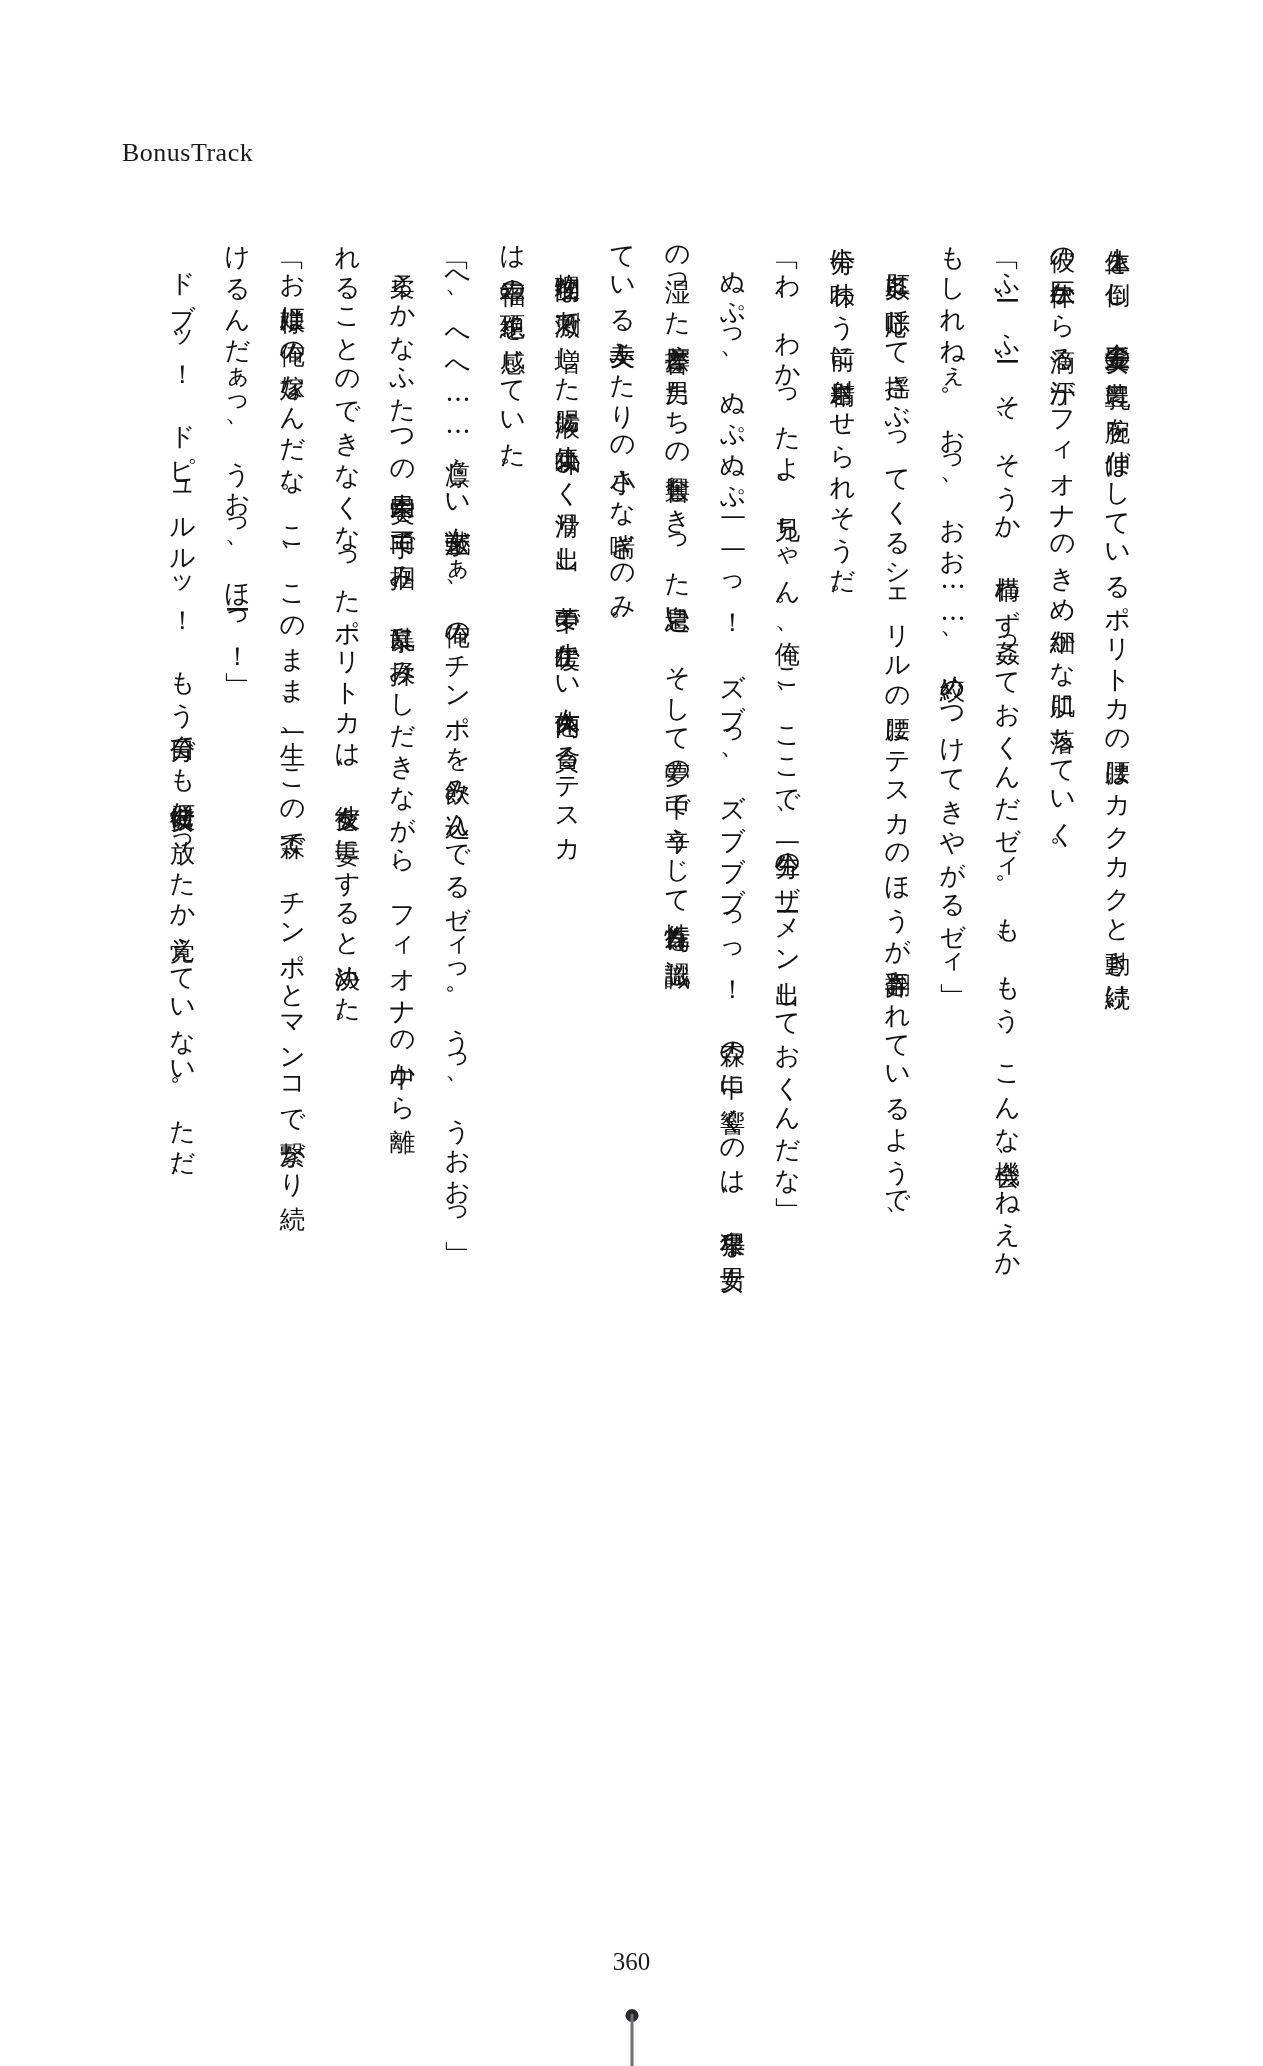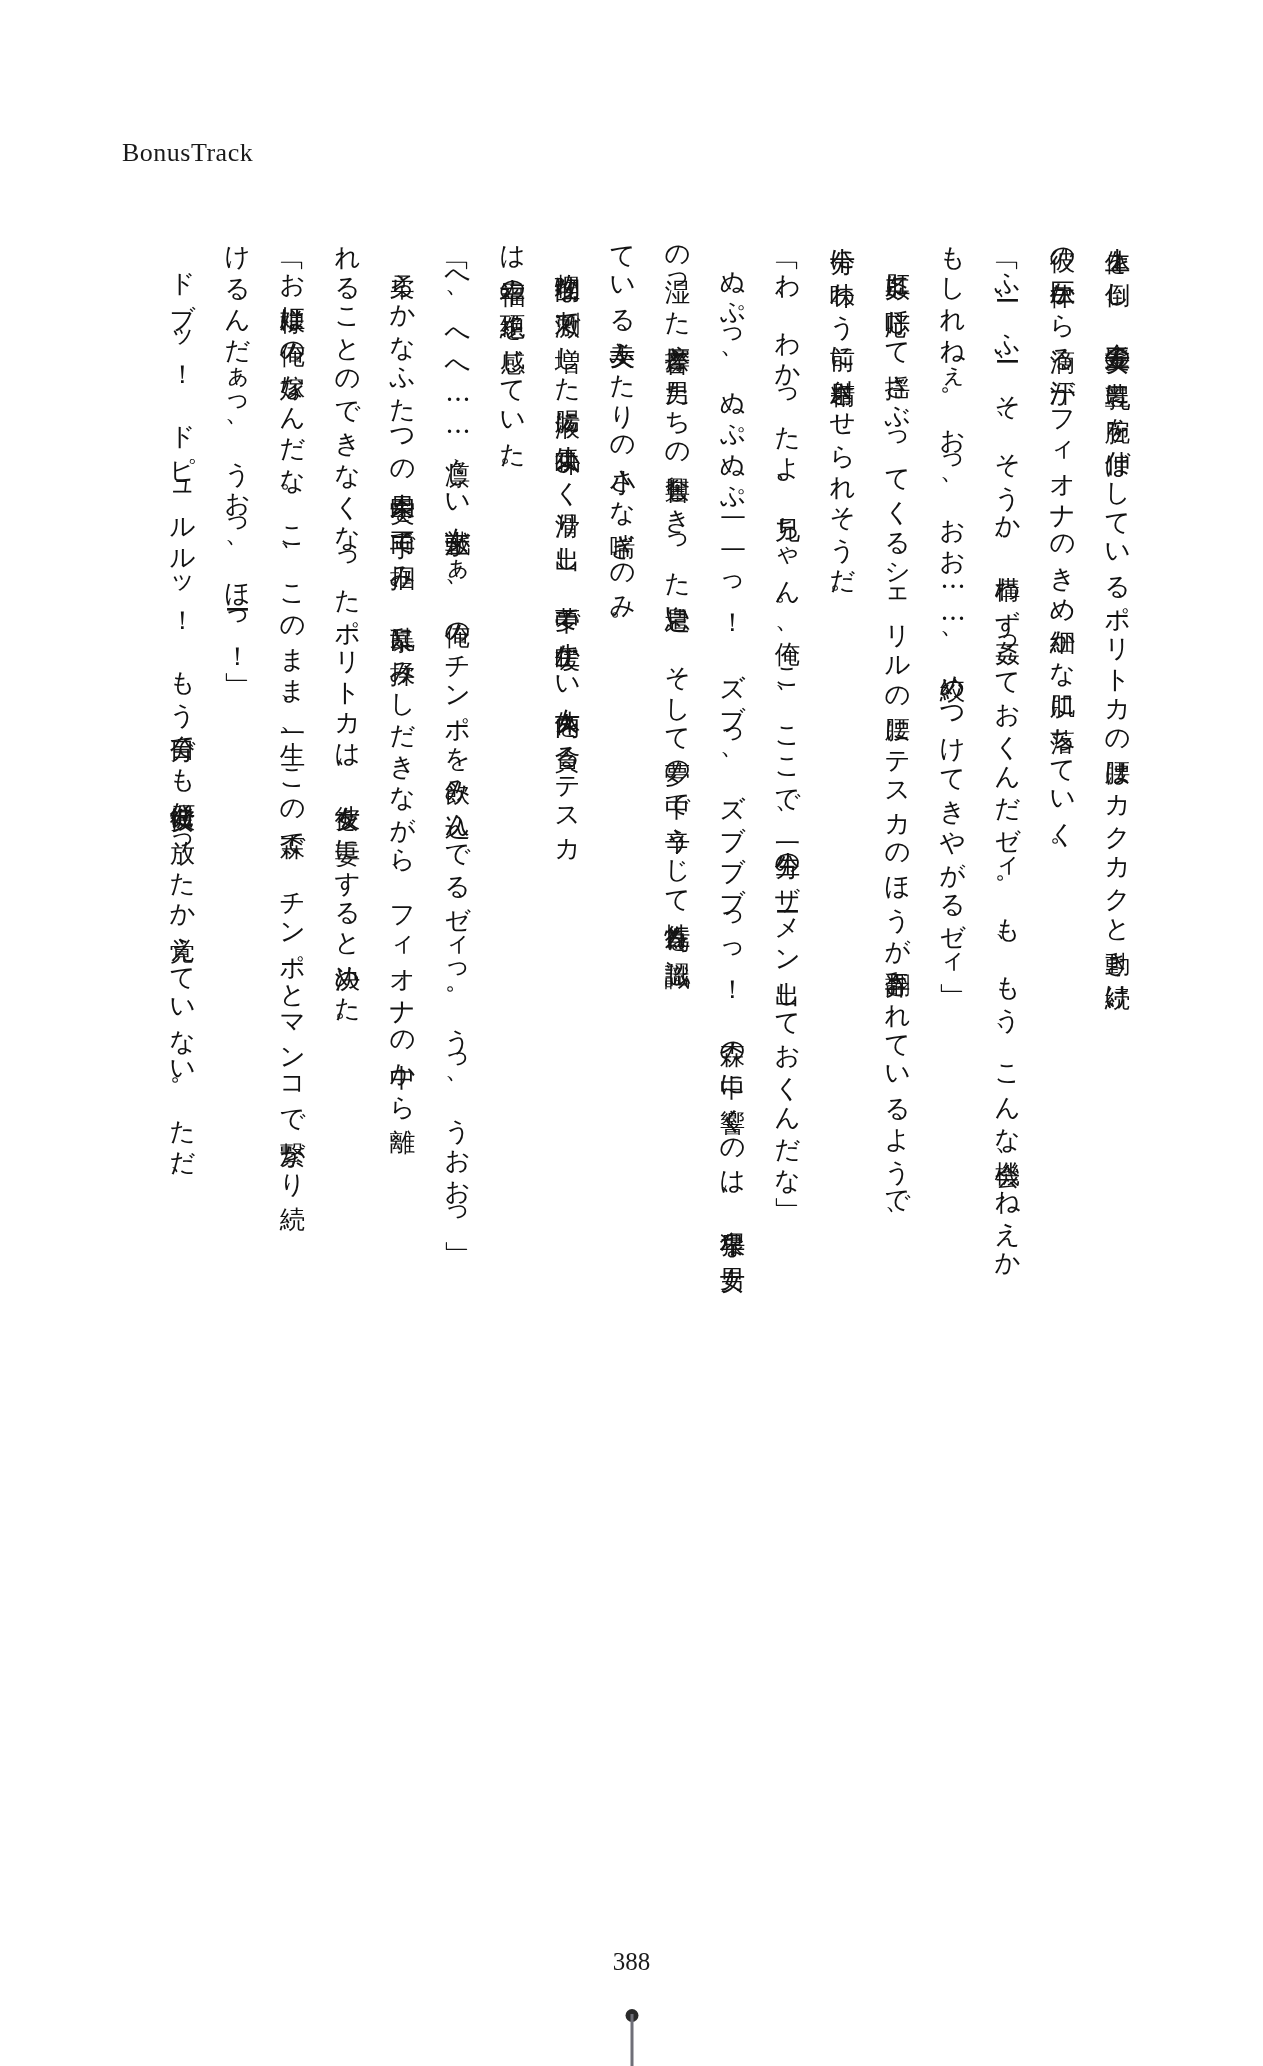--- a/index.html
+++ b/index.html
@@ -99,18 +99,18 @@
       <p class="ind">物理的な刺激で増した腸液に小気味よく滑り出し、夢中で生暖かい女体内を貪るテスカ</p>
       <p class="">は幸福の絶頂を感じていた。</p>
       <p class="ind">「へ、へへ……凛々しい女戦士がぁ、俺のチンポを飲み込んでるゼィっ。うっ、うおおっ」</p>
       <p class="ind">柔らかなふたつの肉果実を両手で掴み、乱暴に揉みしだきながら、フィオナの中から離</p>
       <p class="">れることのできなくなったポリトカは、彼女を妻にすると決めた。</p>
       <p class="ind">「お姫様は俺の嫁なんだな。こ、このまま、一生、この森で、チンポとマンコで繋がり続</p>
       <p class="">けるんだぁっ、うおっ、ほーっ！」</p>
       <p class="ind">ドブッ！ ドピュルルッ！ もう自分でも何発彼女に放ったか覚えていない。ただ、</p>
     </div>
 
-  <div class="page-number">388</div>
+  <div class="page-number">360</div>
 
   <div class="spine-dot"></div>
   <div class="spine-mark"></div>
 
 </div>
 
 </body></html>

